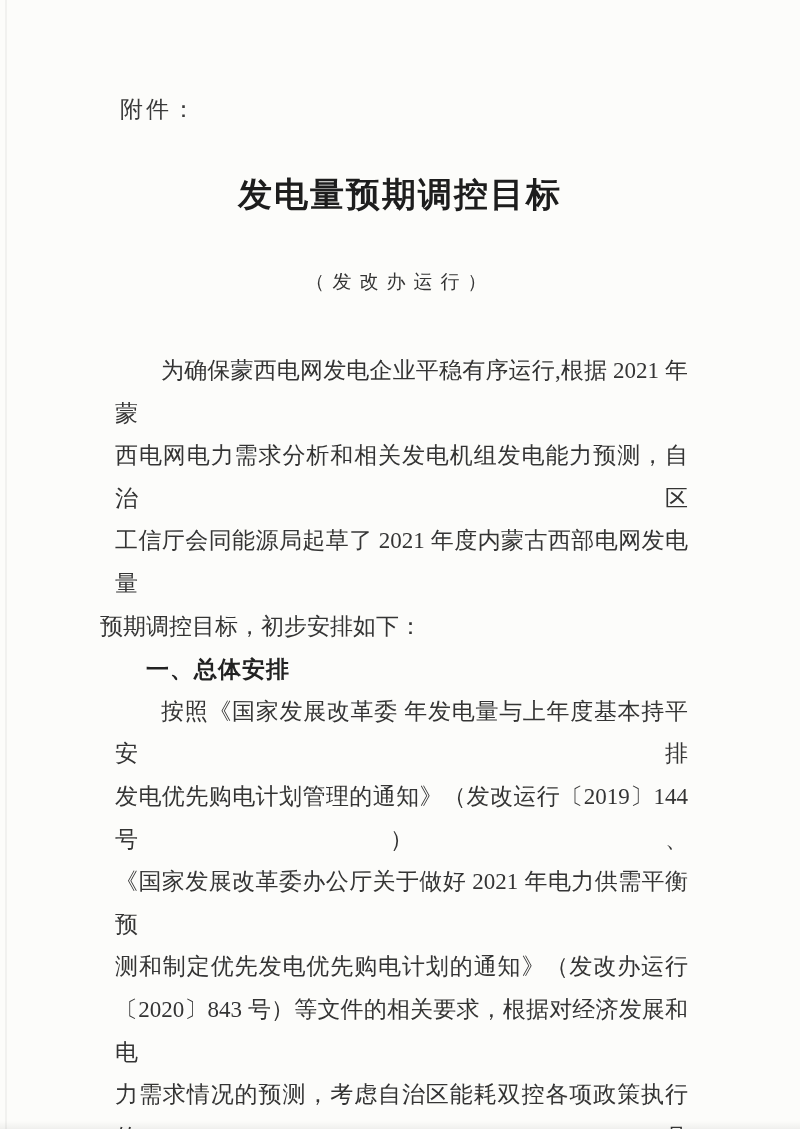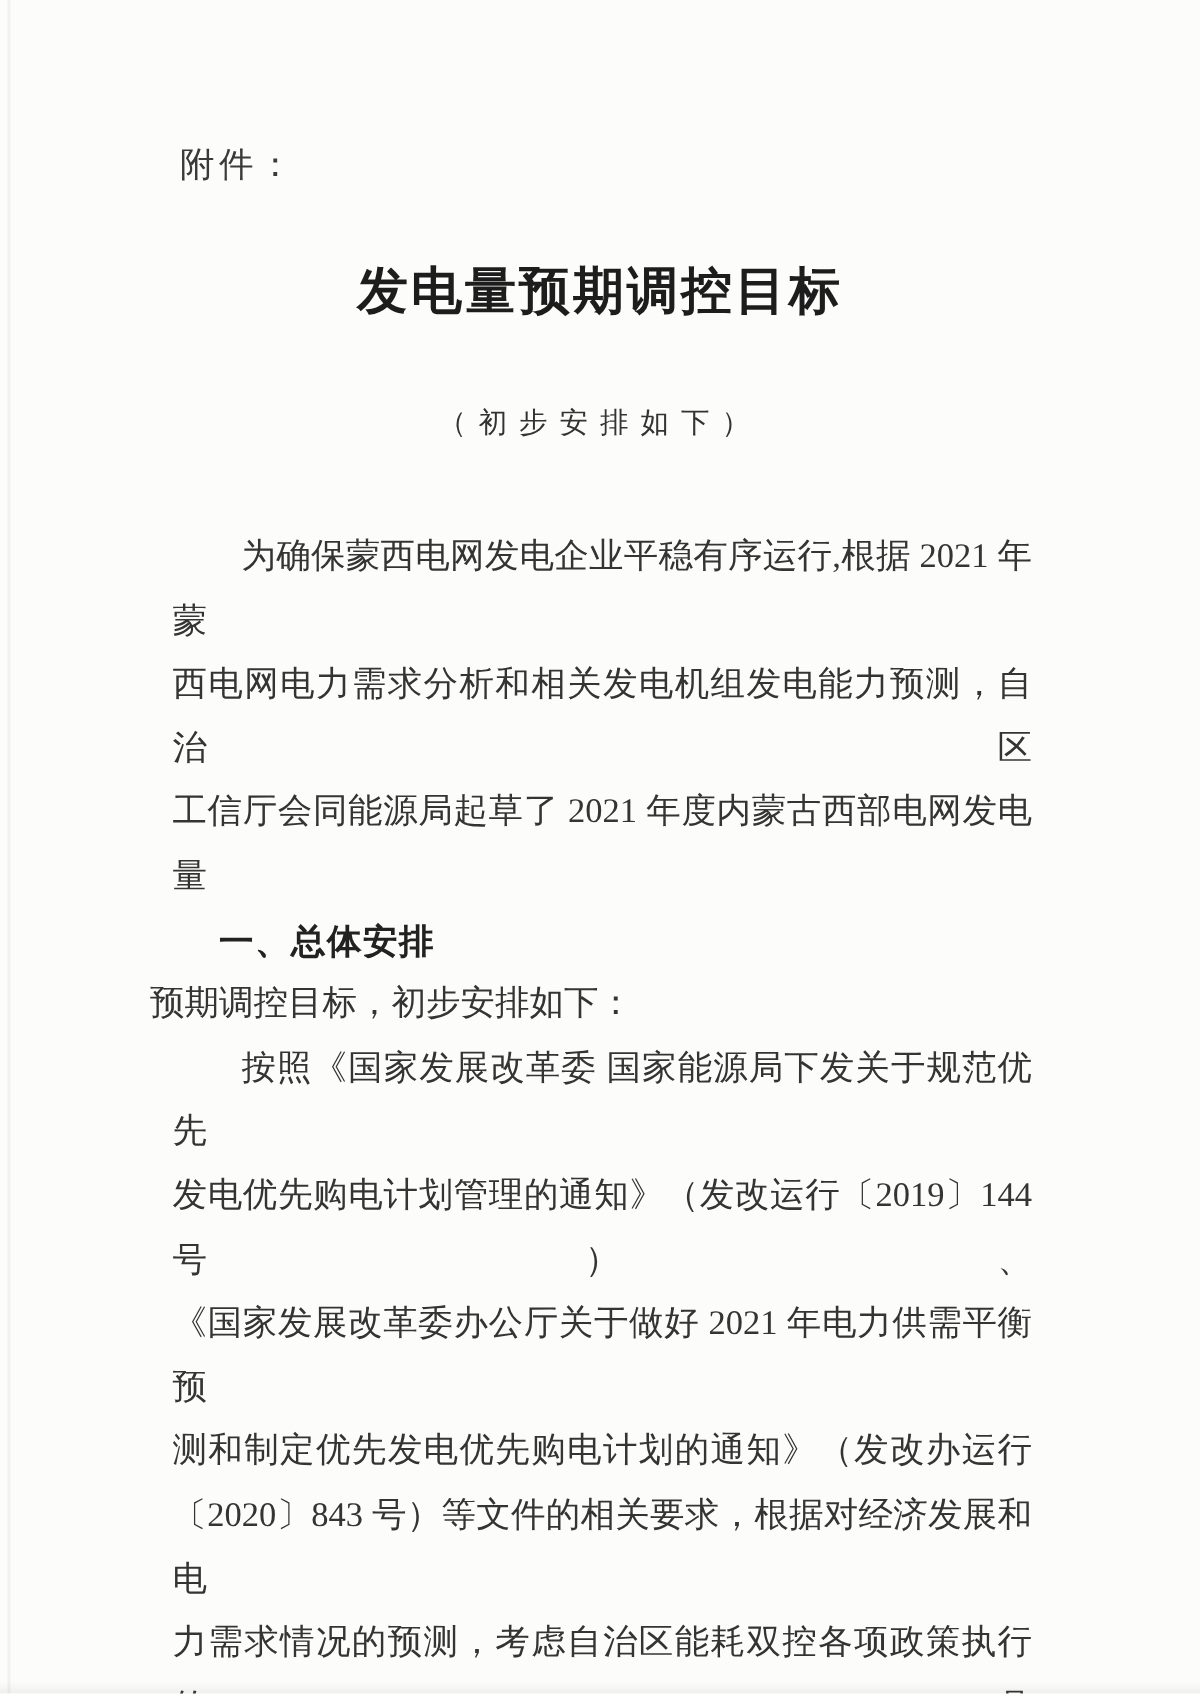--- a/index.html
+++ b/index.html
@@ -86,28 +86,28 @@
 
 <div class="scan-edge-left"></div>
 <div class="scan-edge-bottom"></div>
 
 <div class="attachment">附件：</div>
 
 <div class="doc-title">
   <div>发电量预期调控目标</div>
 </div>
 
-<div class="doc-subtitle">（初步安排如下）</div>
+<div class="doc-subtitle">（发改办运行）</div>
 
 <div class="doc-body">
     <div class="line indent fill">为确保蒙西电网发电企业平稳有序运行,根据 2021 年蒙</div>
     <div class="line fill">西电网电力需求分析和相关发电机组发电能力预测，自治区</div>
     <div class="line fill">工信厅会同能源局起草了 2021 年度内蒙古西部电网发电量</div>
+    <div class="line">预期调控目标，初步安排如下：</div>
     <div class="line indent heading">一、总体安排</div>
-    <div class="line">预期调控目标，初步安排如下：</div>
-    <div class="line indent fill">按照《国家发展改革委 国家能源局下发关于规范优先</div>
+    <div class="line indent fill">按照《国家发展改革委 年发电量与上年度基本持平安排</div>
     <div class="line fill">发电优先购电计划管理的通知》（发改运行〔2019〕144 号）、</div>
     <div class="line fill">《国家发展改革委办公厅关于做好 2021 年电力供需平衡预</div>
     <div class="line fill">测和制定优先发电优先购电计划的通知》（发改办运行</div>
     <div class="line fill">〔2020〕843 号）等文件的相关要求，根据对经济发展和电</div>
     <div class="line fill">力需求情况的预测，考虑自治区能耗双控各项政策执行的具</div>
     <div class="line fill">发电量预期调控目标。安排 2021 年度内蒙古西部电网总发电</div>
   </div>
 
 </body></html>

